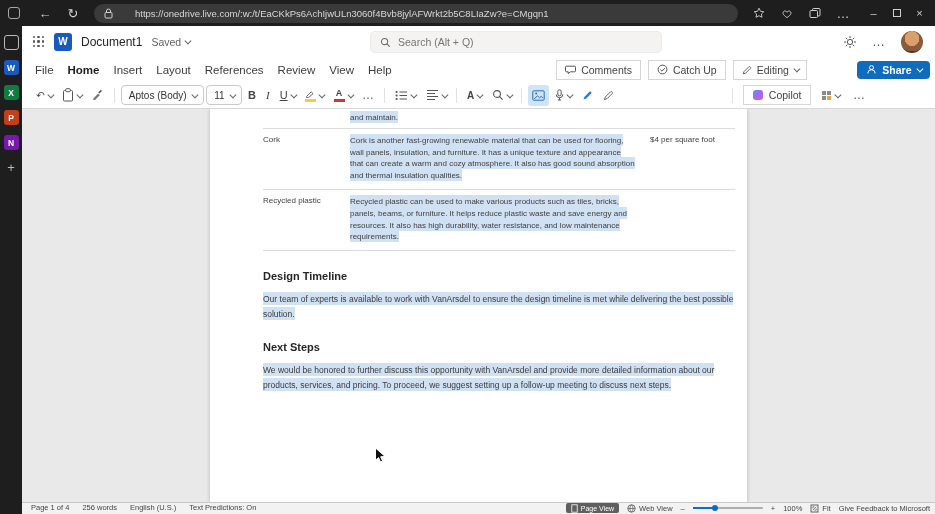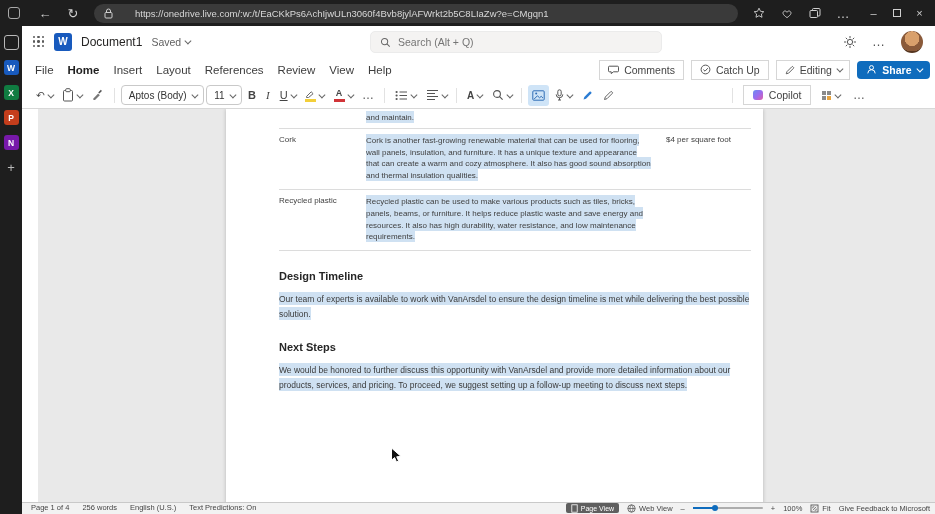--- a/index.html
+++ b/index.html
@@ -41,40 +41,40 @@
   .searchbox{position:absolute;left:348px;top:5px;width:292px;height:22px;background:#f4f3f2;border:1px solid #ebebeb;border-radius:5px;display:flex;align-items:center;gap:7px;padding:0 9px;}
   .searchbox input{flex:1;border:0;background:transparent;font-size:10.5px;color:#555;outline:none;}
   .hright{margin-left:auto;display:flex;align-items:center;gap:15px;padding-right:2px;}
   .hdots{font-size:13px;color:#555;letter-spacing:1px;}
   .avatar{width:22px;height:22px;border-radius:50%;background:radial-gradient(circle at 50% 35%,#d9a06c 0 40%,#8a5a3a 41% 70%,#55351f 71%);flex:none;}
 
   .menu-bar{height:25px;display:flex;align-items:center;gap:14px;padding:0 5px 0 13px;font-size:11.5px;color:#3d3d3d;flex:none;}
   .mitem.active{font-weight:700;color:#1f1f1f;}
   .mright{margin-left:auto;display:flex;align-items:center;gap:7px;}
   .pill{display:flex;align-items:center;gap:5px;height:20px;padding:0 8px;border:1px solid #d6d6d6;border-radius:0;font-size:10.5px;color:#444;background:#fff;}
-  .sharebtn{background:var(--accent,#0f6cbd);color:#fff;height:18px;padding:0 9px;border-radius:4px;display:flex;gap:5px;align-items:center;font-size:10.5px;font-weight:600;}
+  .sharebtn{background:var(--accent,#0f6cbd);color:#fff;height:18px;padding:0 9px;border-radius:4px;display:flex;gap:5px;align-items:center;font-size:10.5px;font-weight:600;margin-left:43px;}
   .sharebtn .chev{border-color:#fff;}
 
   .ribbon{height:27px;display:flex;align-items:center;gap:2px;padding:0 66px 0 10px;border-bottom:1px solid #d8d8d8;flex:none;}
   .rdiv{width:1px;height:15px;background:#e2e2e2;margin:0 4px;flex:none;}
   .rbtn{display:flex;align-items:center;gap:3px;height:21px;padding:0 4px;border-radius:3px;font-size:10.5px;color:#444;}
   .rbtn.active{background:#cfe4f7;}
   .rsel{display:flex;align-items:center;gap:5px;height:20px;padding:0 7px;border:1px solid #c9c9c9;border-radius:4px;font-size:10px;color:#333;background:#fff;}
   .bfont{font-weight:800;font-size:11px;}
   .ifont{font-style:italic;font-family:"Liberation Serif",serif;font-size:11px;}
   .ufont{text-decoration:underline;font-size:11px;}
   .stack{display:flex;flex-direction:column;align-items:center;line-height:1;gap:1px;}
   .bar{display:block;width:11px;height:3px;}
   .bar-y{background:#f3cf3a;}
   .bar-r{background:#d13438;}
   .rright{margin-left:auto;display:flex;align-items:center;gap:6px;}
   .rdots{font-size:12px;color:#555;}
 
   
-  .doc-area{flex:1;position:relative;background:#e9e9e9;overflow:hidden;margin-left:16px;}
+  .doc-area{flex:1;position:relative;background:#e9e9e9;overflow:hidden;}
   .page{position:absolute;left:188px;top:0;bottom:-6px;width:537px;background:#fff;box-shadow:0 0 4px rgba(0,0,0,.22);padding:2px 12px 0 53px;overflow:hidden;}
   .trow{display:grid;grid-template-columns:87px 300px 1fr;}
   .tname,.tprice{padding-top:6px;font-size:8px;color:#3f3f3f;}
   .tdesc{padding:6px 14px 8px 0;font-size:8px;line-height:11.6px;color:#3f3f3f;}
   .partial .tdesc{padding-top:0;padding-bottom:5px;}
   .bordered{border-top:1px solid #dcdcdc;}
   .tbl-end{border-top:1px solid #dcdcdc;height:0;}
   .page h2{margin-top:19px;font-size:11px;font-weight:700;color:#262626;}
   .page p{margin-top:9px;font-size:8.5px;line-height:15.5px;color:#3b3b3b;}
   .hl{background:var(--highlight,#cfe1f2);padding:1.5px 0;box-decoration-break:clone;-webkit-box-decoration-break:clone;}

